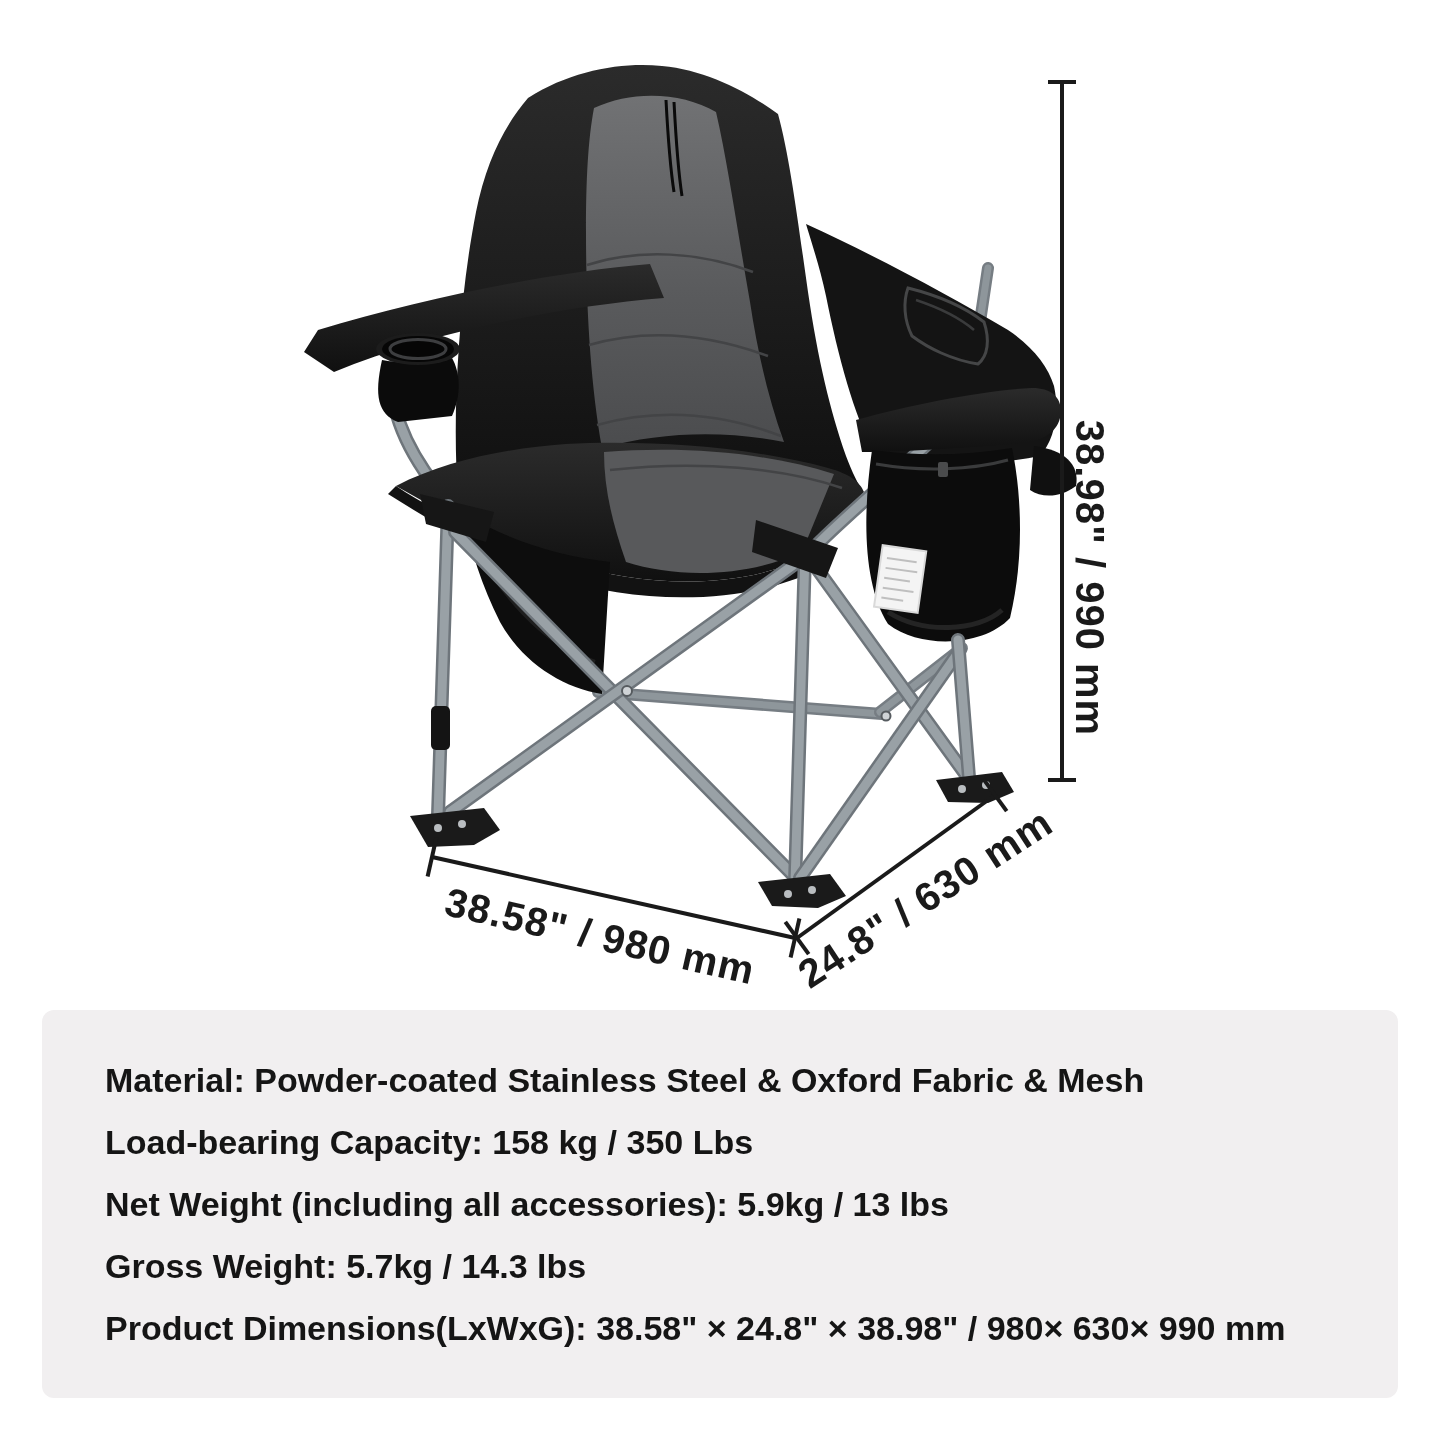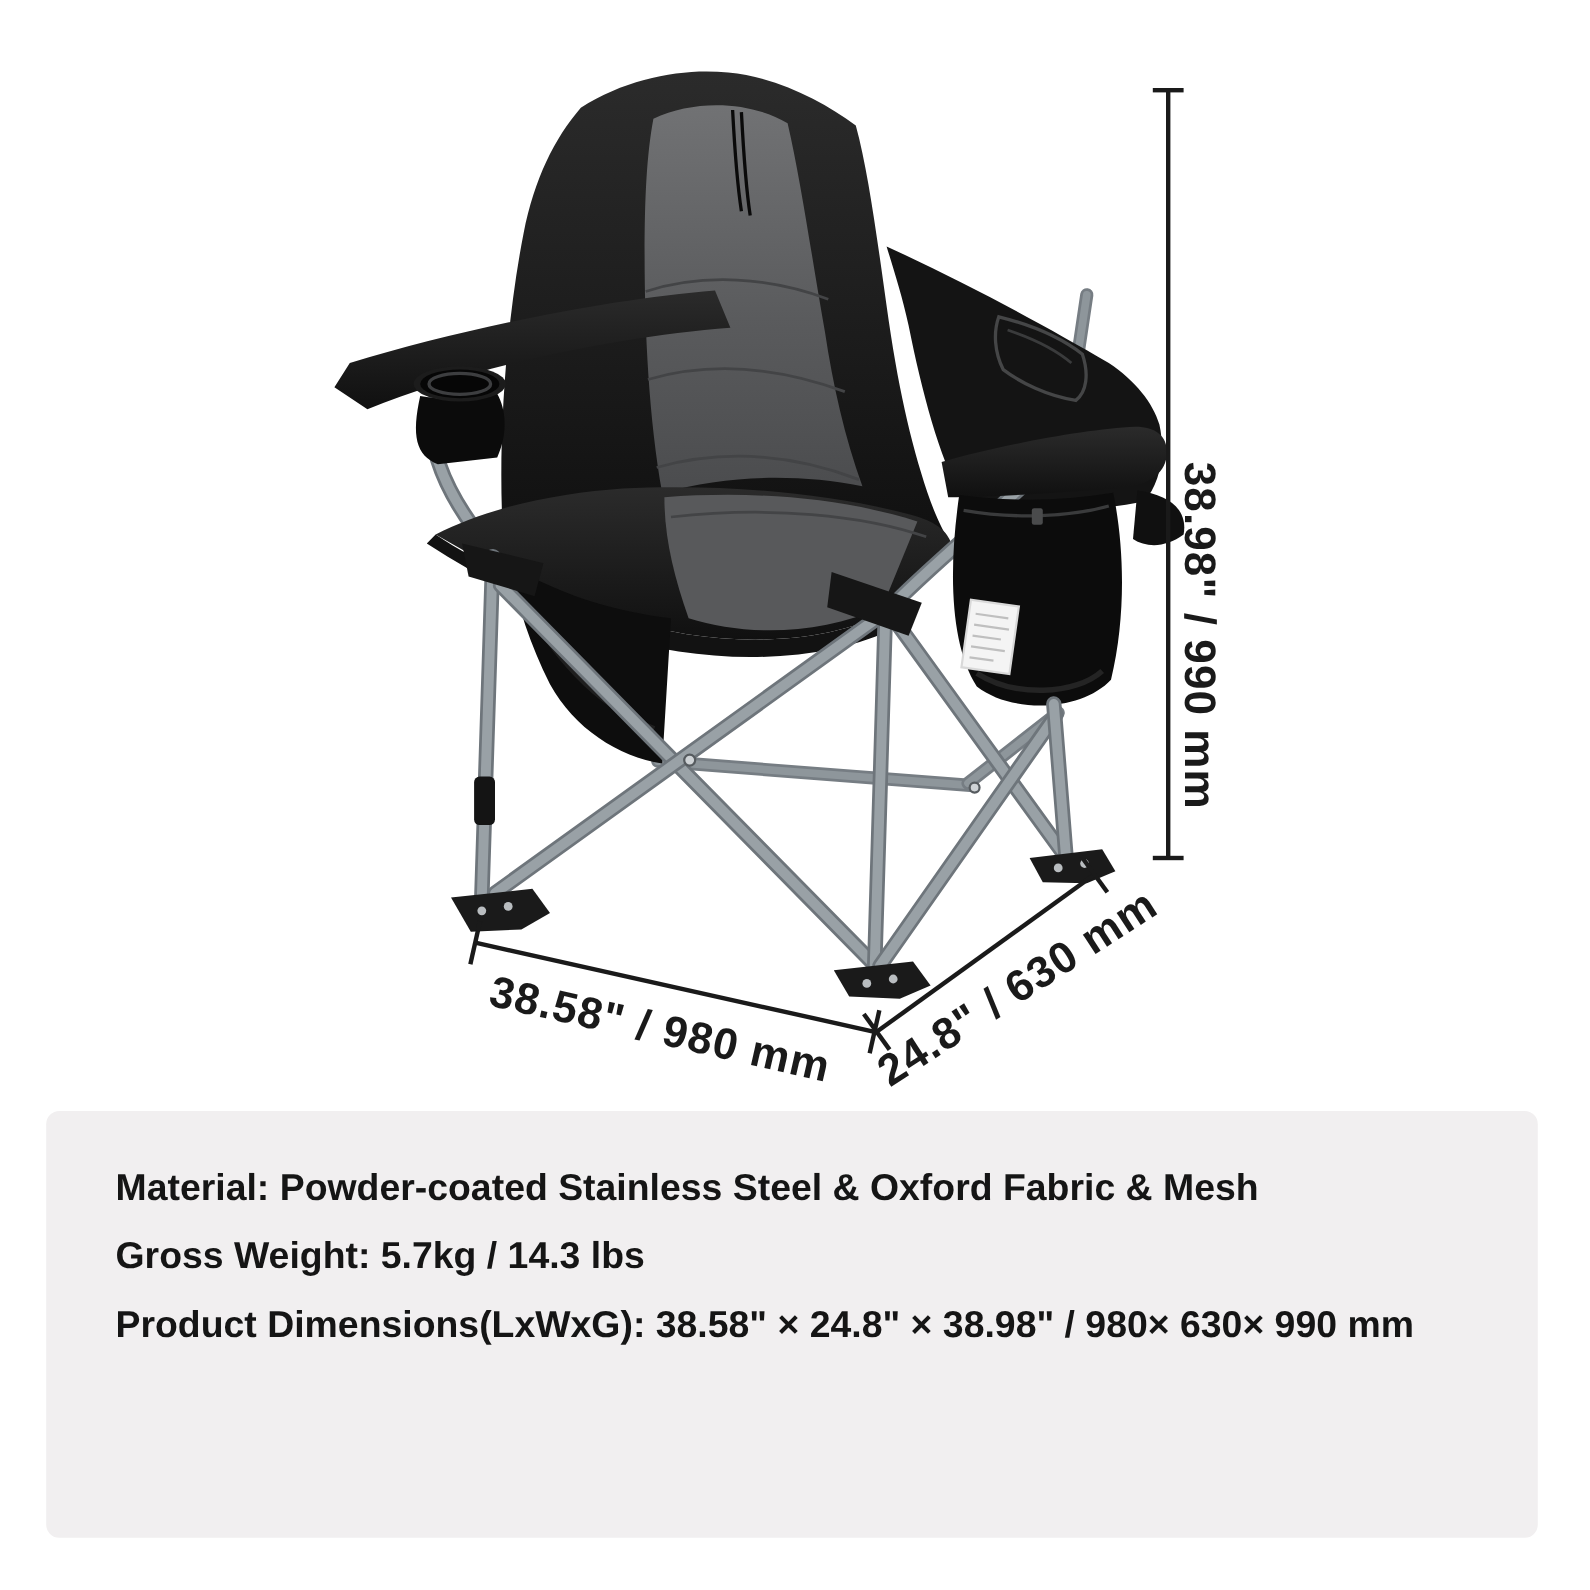--- a/index.html
+++ b/index.html
@@ -190,17 +190,19 @@
     <g>
       <path class="dimline" d="M797,938 L995,795"></path>
       <path class="dimline" d="M785.3,921.8 L808.7,954.2"></path>
       <path class="dimline" d="M983.3,778.8 L1006.7,811.2"></path>
       <text class="dim-text" x="925" y="898" text-anchor="middle" dominant-baseline="central" transform="rotate(-33 925 898)">24.8" / 630 mm</text>
     </g>
   </svg>
 
   <div class="spec-panel">
     <div class="spec-line">Material: Powder-coated Stainless Steel &amp; Oxford Fabric &amp; Mesh</div>
+    <div class="spec-line">Load-bearing Capacity: 158 kg / 350 Lbs</div>
+    <div class="spec-line">Net Weight (including all accessories): 5.9kg / 13 lbs</div>
     <div class="spec-line">Gross Weight: 5.7kg / 14.3 lbs</div>
     <div class="spec-line">Product Dimensions(LxWxG): 38.58" × 24.8" × 38.98" / 980× 630× 990 mm</div>
   </div>
 
 </div>
 
 </body></html>

